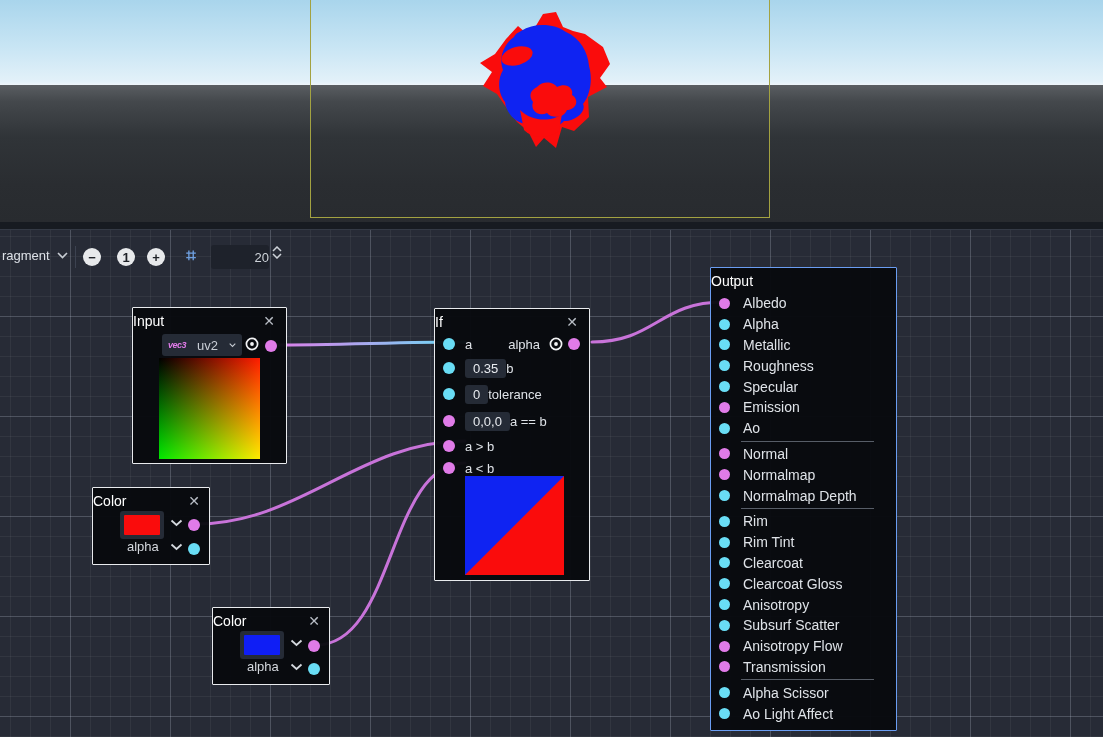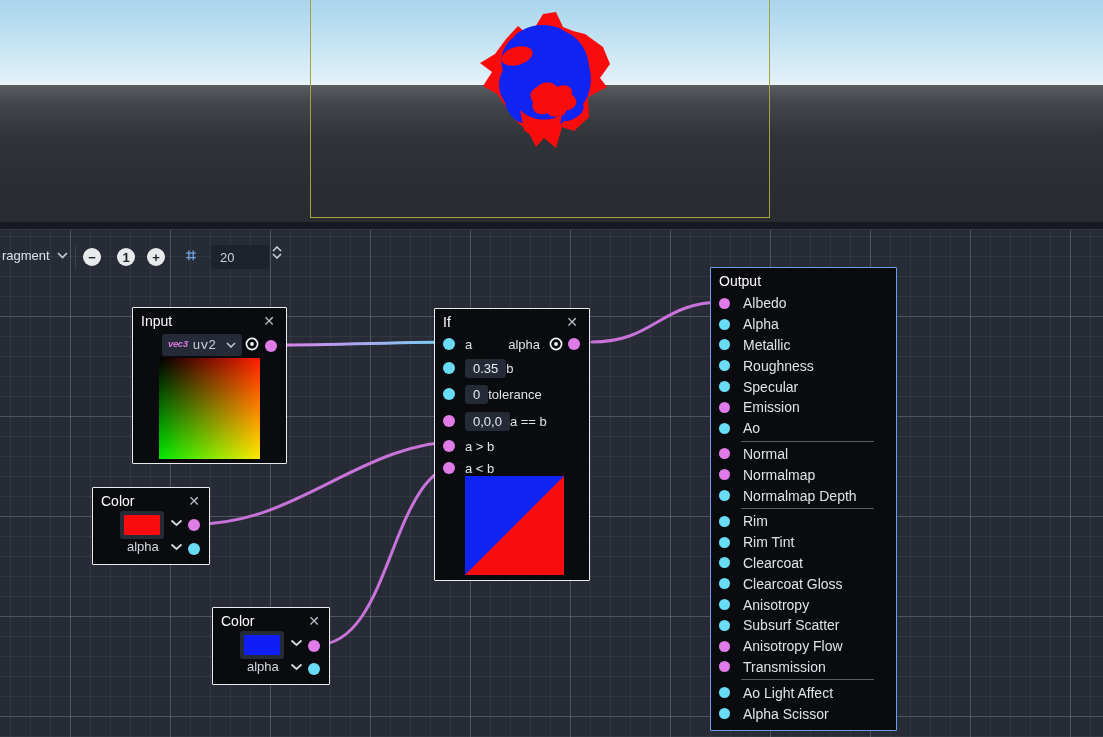--- a/index.html
+++ b/index.html
@@ -41,39 +41,39 @@
   .mode-dd { position:absolute; left:2px; top:4px; display:flex; align-items:center; gap:7px; cursor:default; }
   .tb-sep { position:absolute; left:75px; top:2px; width:1px; height:22px; background:#3c4250; }
   .tb-circle { position:absolute; top:4px; width:18px; height:18px; border-radius:50%;
                background:#e7e9eb; color:#1d2026; font-size:13px; font-weight:bold;
                display:flex; align-items:center; justify-content:center; line-height:1; }
   .snap-btn { position:absolute; left:181px; top:2px; width:20px; height:20px;
               color:var(--snap-icon); font-size:17px; font-weight:bold;
               display:flex; align-items:center; justify-content:center; }
   .snap-field { position:absolute; left:211px; top:1px; width:58px; height:24px;
                 background:#1e222b; border-radius:3px; color:#ced3d9;
-                display:flex; align-items:center; padding-left:9px; font-size:13px; }
+                display:flex; align-items:center; padding-left:9px; font-size:13px;justify-content:flex-end; }
   .spinner { position:absolute; left:272px; top:2px; display:flex; flex-direction:column; gap:1px;
              color:#ced3d9; }
 
   
   .gnode { position:absolute; background:rgba(8,10,14,0.97); border:1px solid var(--node-border);
            border-radius:1px; color:#dfe3e8; }
   .gnode.selected { border-color:var(--selected-border); }
   .titlebar { display:flex; justify-content:space-between; align-items:center;
-              padding:4px 11px 3px 8px; font-size:14px; color:#ffffff; height:24px; }
+              padding:4px 11px 3px 0; font-size:14px; color:#ffffff; height:24px; }
   .close { color:#b9bec6; font-size:14px; line-height:1; cursor:default; }
   .port { position:absolute; width:12px; height:12px; border-radius:50%; }
   .port.in  { left:8px; }  .port.out { right:9px; }
   .port.vec { background:var(--port-vector); }
   .port.sca { background:var(--port-scalar); }
 
   
   .in-dd { position:absolute; left:29px; top:26px; width:80px; height:22px; background:#252b36;
-           border-radius:3px; display:flex; align-items:center; padding:0 6px; gap:5px;font-family:Liberation Mono, monospace; }
+           border-radius:3px; display:flex; align-items:center; padding:0 6px; gap:11px; }
   .type-badge { color:var(--port-vector); font-size:9px; font-style:italic; font-weight:bold; letter-spacing:-0.5px; }
   .in-dd .val { color:#c9ced6; font-size:13px; flex:1; }
   .eye { display:inline-flex; }
   .input-eye { position:absolute; left:110px; top:29px; }
   .uvprev { position:absolute; left:26px; top:50px; width:101px; height:101px;
             background-image:linear-gradient(to bottom, rgba(0,232,0,0), rgba(0,232,0,1)),
                              linear-gradient(to right, #000000, #ff1c00);
             background-blend-mode:screen; }
 
   
@@ -352,23 +352,23 @@
           </div>
           <div class="oport">
             <span class="dot vec"></span>
             <span>Transmission</span>
           </div>
           <div class="osep">
             <i></i>
           </div>
           <div class="oport">
             <span class="dot sca"></span>
+            <span>Alpha Scissor</span>
+          </div>
+          <div class="oport">
+            <span class="dot sca"></span>
             <span>Ao Light Affect</span>
-          </div>
-          <div class="oport">
-            <span class="dot sca"></span>
-            <span>Alpha Scissor</span>
           </div>
         </div>
     </div>
 
   </div>
 </div>
 
 </body></html>

